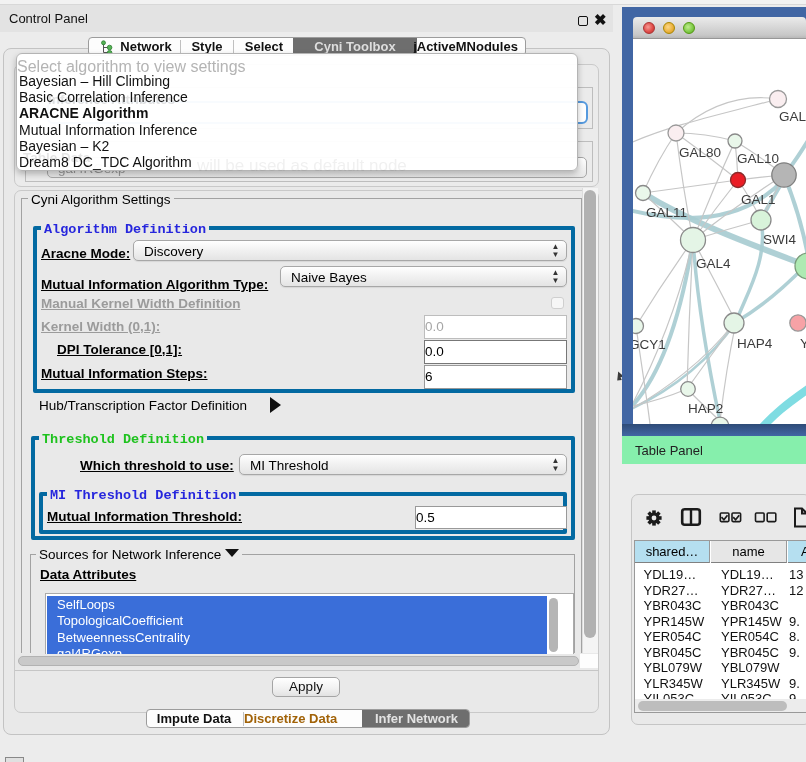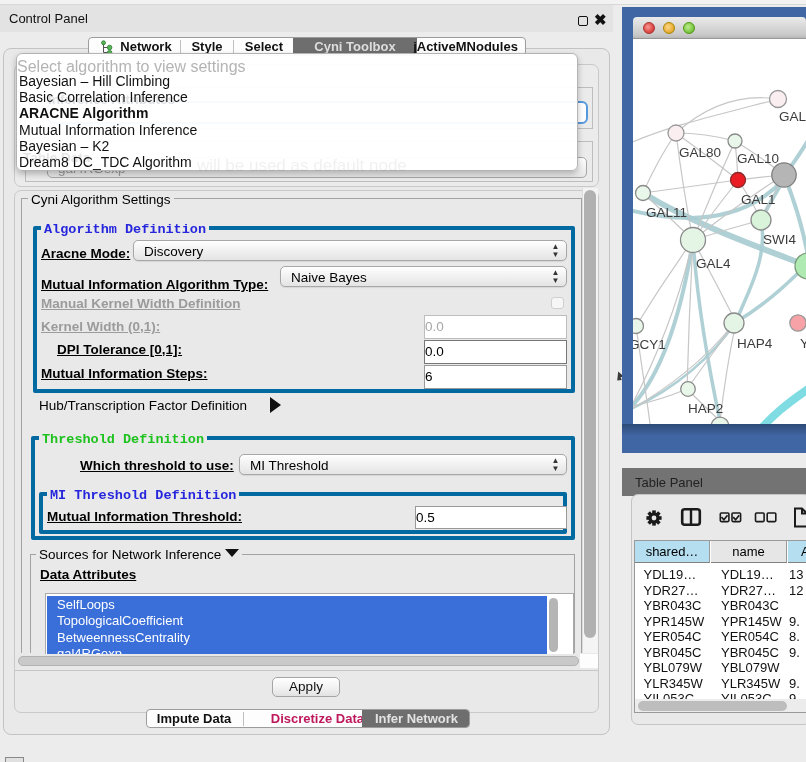--- a/index.html
+++ b/index.html
@@ -86,21 +86,21 @@
 <div class="abs" style="left:15px;top:654px;width:565px;height:14px;background:#e8e8e8;"></div>
 <div class="abs" style="left:580px;top:654px;width:18px;height:14px;background:#fdfdfd;"></div>
 <div class="abs" style="left:18px;top:656px;width:561px;height:10px;background:#c9c9c9;border:1px solid #b2b2b2;border-radius:5px;"></div>
 
 <div class="abs" style="left:15px;top:670px;width:584px;height:1px;background:#c6c6c6;"></div>
 <div class="abs" style="left:272px;top:677px;width:68px;height:20px;background:linear-gradient(#ffffff,#f0f0f0 60%,#e2e2e2);border:1px solid #a5a5a5;border-radius:5px;font-size:13.5px;text-align:center;line-height:18px;color:#111;">Apply</div>
 
 <div class="abs" style="left:146px;top:709px;width:324px;height:19px;background:#fdfdfd;border:1px solid #9c9c9c;border-radius:4px;overflow:hidden;font-size:13px;font-weight:bold;">
   <div class="abs" style="left:-13px;top:0;width:120px;height:19px;text-align:center;line-height:18px;color:#111;">Impute Data</div>
   <div class="abs" style="left:96px;top:2px;width:1px;height:14px;background:#c0c0c0;"></div>
-  <div class="abs" style="left:97px;top:0;width:120px;height:19px;text-align:right;line-height:18px;color:#be185d;">Discretize Data</div>
+  <div class="abs" style="left:97px;top:0;width:120px;height:19px;text-align:left;line-height:18px;color:#a16207;">Discretize Data</div>
   <div class="abs" style="left:215px;top:0;width:109px;height:19px;background:#6e6e6e;text-align:center;line-height:18px;color:#e3e3e3;">Infer Network</div>
 </div>
 
 <div class="abs" style="left:88px;top:37px;width:438px;height:19px;background:#fdfdfd;border:1px solid #9c9c9c;border-radius:4px;overflow:hidden;font-size:13px;font-weight:bold;">
   <div class="abs" style="left:12px;top:2px;font-weight:normal;">
     <svg width="12" height="15" viewBox="0 0 12 15">
       <path d="M2.5 4 L2.5 12.5 L7 12.5 M2.5 7.5 L7 7.5" stroke="#555" stroke-width="1" fill="none"></path>
       <circle cx="2.5" cy="2.8" r="2" fill="#55b455" stroke="#2e7d32" stroke-width="0.8"></circle>
       <circle cx="8.6" cy="7.5" r="2.3" fill="#55b455" stroke="#2e7d32" stroke-width="0.8"></circle>
       <circle cx="8.6" cy="12.7" r="2.3" fill="#55b455" stroke="#2e7d32" stroke-width="0.8"></circle>
@@ -213,21 +213,21 @@
     <text x="130" y="205">SWI4</text>
     <text x="63" y="229">GAL4</text>
     <text x="-4" y="310">GCY1</text>
     <text x="104" y="309">HAP4</text>
     <text x="167" y="309">Y</text>
     <text x="55" y="374">HAP2</text>
   </g>
 </svg>
 </div>
 
-<div class="abs" style="left:622px;top:468px;width:184px;height:28px;background:#737373;">
+<div class="abs" style="left:622px;top:436px;width:184px;height:28px;background:#86efac;">
   <div class="abs" style="left:13px;top:7px;font-size:13px;color:#222;">Table Panel</div>
 </div>
 
 <div class="abs" style="left:631px;top:494px;width:180px;height:231px;background:#e9e9e9;border:1px solid #c5c5c5;border-radius:7px;"></div>
 
 <svg class="abs" style="left:640px;top:504px;" width="166" height="28" viewBox="0 0 166 28">
   <g fill="#1b1b1b">
     <g transform="translate(14,14)">
       <g stroke="#1b1b1b" stroke-width="3.6">
         <line x1="0" y1="-7.6" x2="0" y2="7.6"></line>

